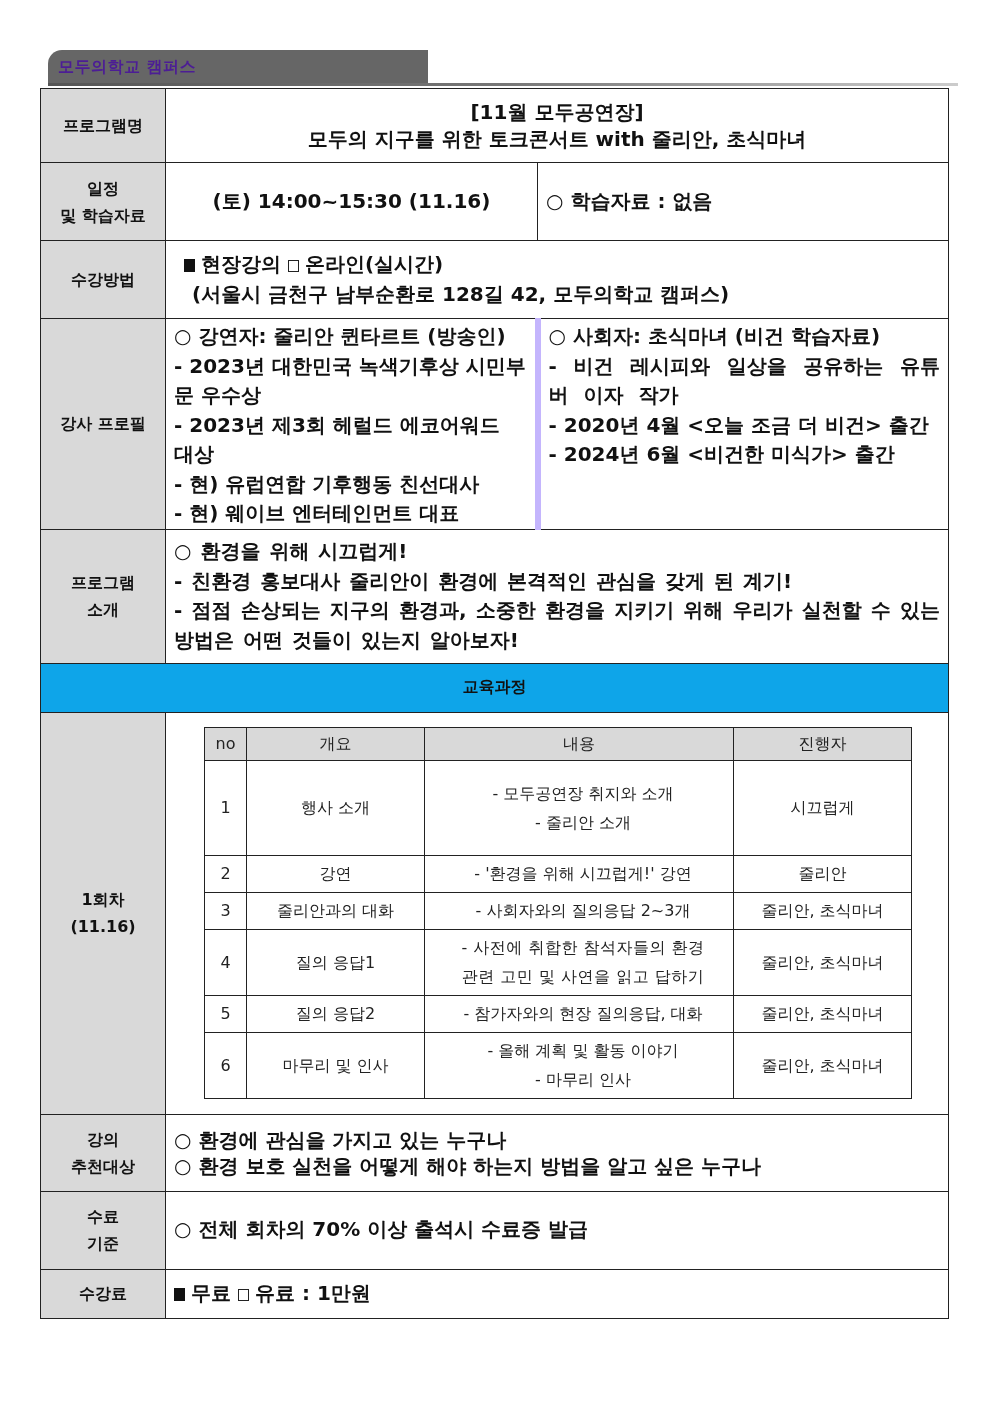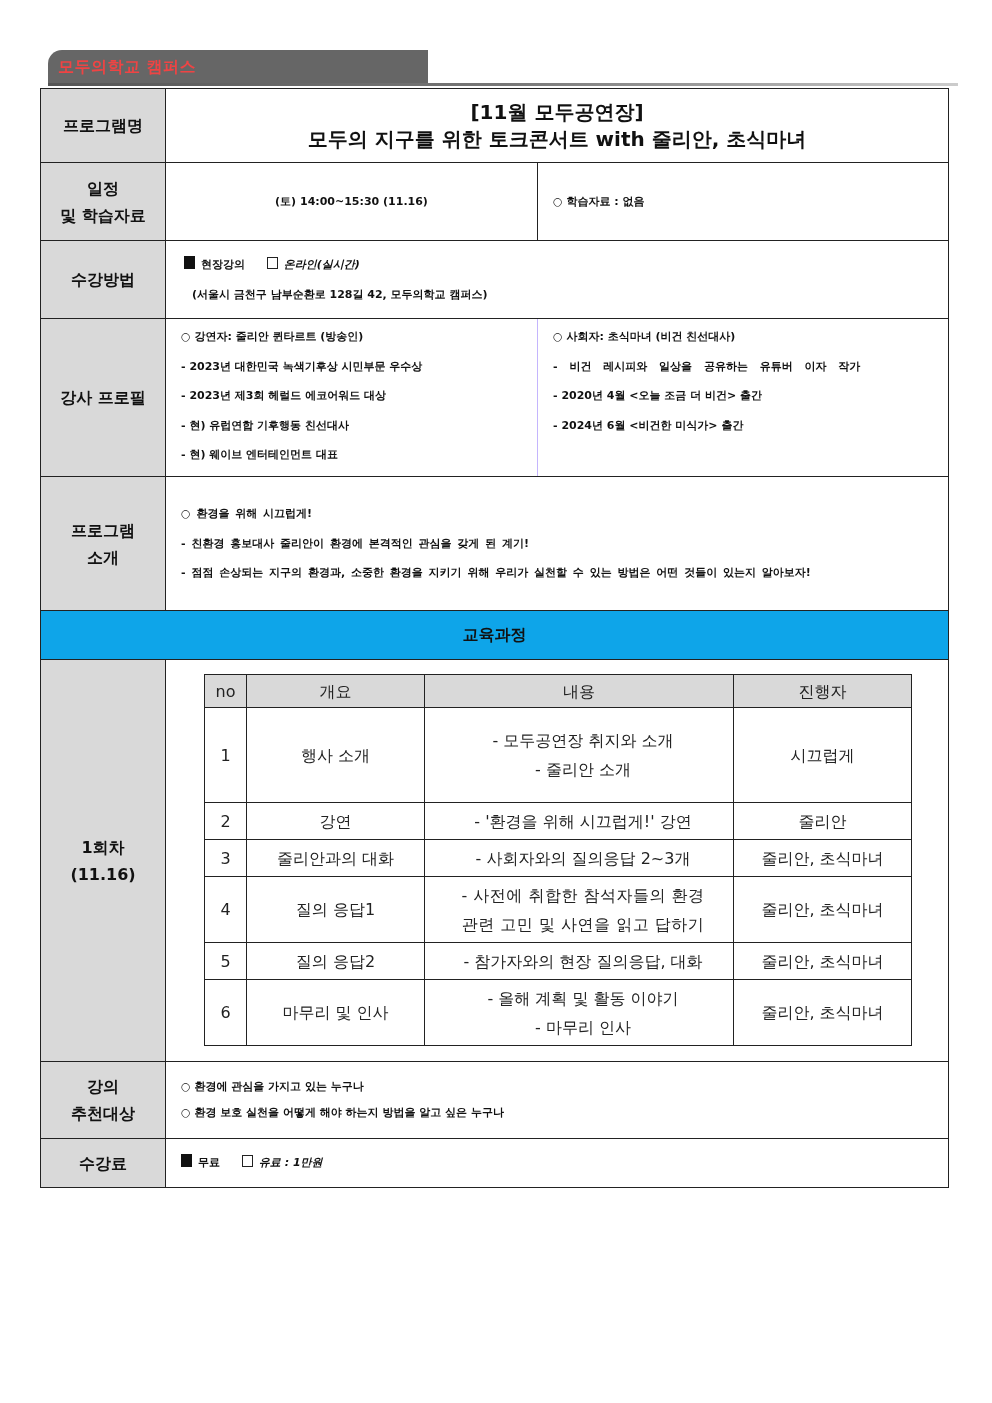--- a/index.html
+++ b/index.html
@@ -1,33 +1,33 @@
 <!DOCTYPE html>
 <html><head>
 <meta charset="utf-8">
 <style>
   html,body{margin:0;padding:0;background:#fff;}
   body{width:992px;height:1403px;position:relative;font-family:"DejaVu Sans","Liberation Sans",sans-serif;color:#111;}
   .banner{position:absolute;left:48px;top:50px;width:910px;height:36px;}
   .banner-bar{position:absolute;left:0;top:0;width:380px;height:36px;background:#666;border-top-left-radius:14px;}
-  .banner-text{position:absolute;left:10px;top:7px;color:#ef4444;font-size:16px;font-weight:bold;letter-spacing:0.5px;}
+  .banner-text{position:absolute;left:10px;top:7px;color:#4c1d95;font-size:16px;font-weight:bold;letter-spacing:0.5px;}
   .banner-line{position:absolute;left:0;top:33px;width:910px;height:3px;background:linear-gradient(to right,#555 0%,#777 50%,#ccc 100%);}
   .main{position:absolute;left:40px;top:88px;width:908px;border-collapse:collapse;table-layout:fixed;}
   .main td{border:1px solid #222;padding:0;vertical-align:middle;}
   .lbl{background:#d9d9d9;text-align:center;font-weight:bold;font-size:16px;line-height:27px;width:124px;}
-  .cell{font-weight:bold;font-size:11px;line-height:29.5px;padding:0 15px !important;}
+  .cell{font-weight:bold;font-size:20px;line-height:29.5px;padding:0 8px !important;}
   .title{text-align:center;font-size:20px;line-height:27px;font-weight:bold;margin-top:27px;}
   .hdr{background:#0ea5e9;text-align:center;font-weight:bold;font-size:16px;height:48px;}
   .sq-f{display:inline-block;width:11px;height:13px;background:#111;margin-right:6px;vertical-align:-1px;}
   .sq-e{display:inline-block;width:11px;height:12px;border:1px solid #222;margin-right:6px;vertical-align:-1px;box-sizing:border-box;}
   .inner{border-collapse:collapse;margin:14px 0 14px 38px;width:708px;table-layout:fixed;font-weight:normal;}
   .inner td{border:1px solid #222;font-size:16px;text-align:center;line-height:29px;color:#222;}
   .inner .h td{background:#d9d9d9;height:32px;margin-top:21px;}
   .inner td.l{text-align:center;padding-left:8px;}
-  .gap{margin-left:18px;font-style:italic;}
+  .gap{}
 </style>
 </head>
 <body>
 
 <div class="banner">
   <div class="banner-bar"></div>
   <span class="banner-text">모두의학교 캠퍼스</span>
   <div class="banner-line"></div>
 </div>
 
@@ -62,29 +62,29 @@
       <div>
         <span><span class="sq-f"></span><span>현장강의</span></span>
         <span class="gap"><span class="sq-e"></span><span>온라인(실시간)</span></span>
       </div>
       <div style="padding-left:8px">(서울시 금천구 남부순환로 128길 42, 모두의학교 캠퍼스)</div>
     </td>
   </tr>
 
   <tr style="height:158px">
     <td class="lbl">강사 프로필</td>
-    <td class="cell" style="vertical-align:top;padding-top:3px !important;border-right:1px solid #c4b5fd;width:376px" colspan="1">
+    <td class="cell" style="vertical-align:top;padding-top:3px !important;border-right:6px solid #c4b5fd;width:376px" colspan="1">
       <div>○ 강연자: 줄리안 퀸타르트 (방송인)</div>
       <div>- 2023년 대한민국 녹색기후상 시민부문 우수상</div>
       <div>- 2023년 제3회 헤럴드 에코어워드 대상</div>
       <div>- 현) 유럽연합 기후행동 친선대사</div>
       <div>- 현) 웨이브 엔터테인먼트 대표</div>
     </td>
     <td class="cell" style="vertical-align:top;padding-top:3px !important;text-align:justify">
-      <div>○ 사회자: 초식마녀 (비건 친선대사)</div>
+      <div>○ 사회자: 초식마녀 (비건 학습자료)</div>
       <div style="word-spacing:8px">- 비건 레시피와 일상을 공유하는 유튜버 이자 작가</div>
       <div>- 2020년 4월 &lt;오늘 조금 더 비건&gt; 출간</div>
       <div>- 2024년 6월 &lt;비건한 미식가&gt; 출간</div>
     </td>
   </tr>
 
   <tr style="height:134px">
     <td class="lbl">
       <div>프로그램</div>
       <div>소개</div>
@@ -181,20 +181,27 @@
     <td class="lbl">
       <div>강의</div>
       <div>추천대상</div>
     </td>
     <td colspan="2" class="cell" style="line-height:26px">
       <div>○ 환경에 관심을 가지고 있는 누구나</div>
       <div>○ 환경 보호 실천을 어떻게 해야 하는지 방법을 알고 싶은 누구나</div>
     </td>
   </tr>
 
+  <tr style="height:78px">
+    <td class="lbl">
+      <div>수료</div>
+      <div>기준</div>
+    </td>
+    <td colspan="2" class="cell">○ 전체 회차의 70% 이상 출석시 수료증 발급</td>
+  </tr>
 
   <tr style="height:49px">
     <td class="lbl">수강료</td>
     <td colspan="2" class="cell">
       <span><span class="sq-f"></span><span>무료</span></span>
       <span class="gap"><span class="sq-e"></span><span>유료 : 1만원</span></span>
     </td>
   </tr>
 </tbody>
   </table>

